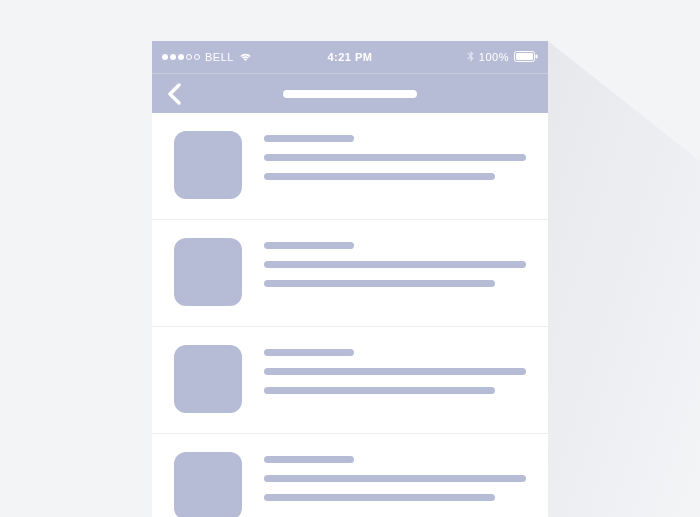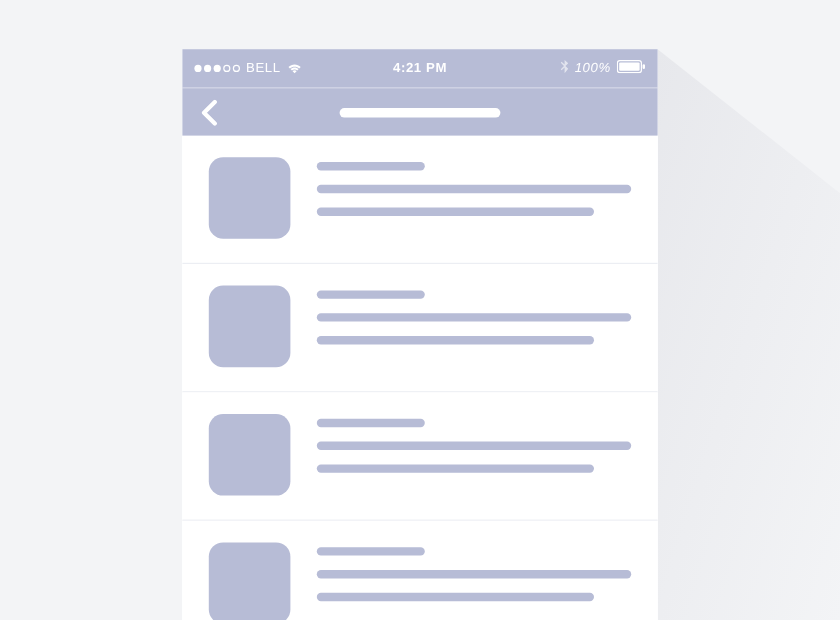--- a/index.html
+++ b/index.html
@@ -70,21 +70,20 @@
     .status-center {
       position: absolute;
       left: 50%;
       transform: translateX(-50%);
       font-weight: 700;
     }
     .status-right {
       display: flex;
       align-items: center;
       gap: 5px;
-      font-style: italic;
     }
     .bt-icon {
       opacity: 0.6;
     }
     .battery {
       display: inline-block;
     }
     .nav-bar {
       height: 40px;
       background: #b7bcd6;

